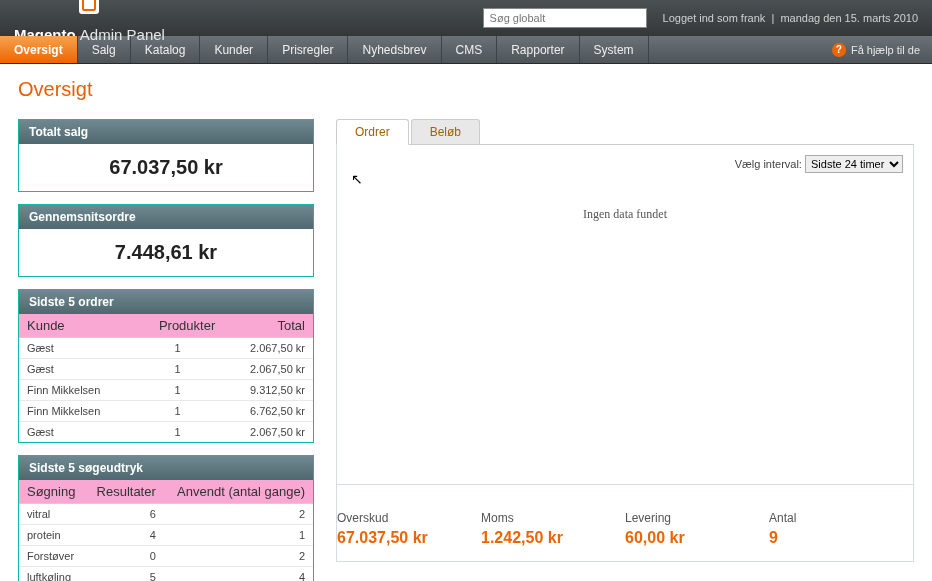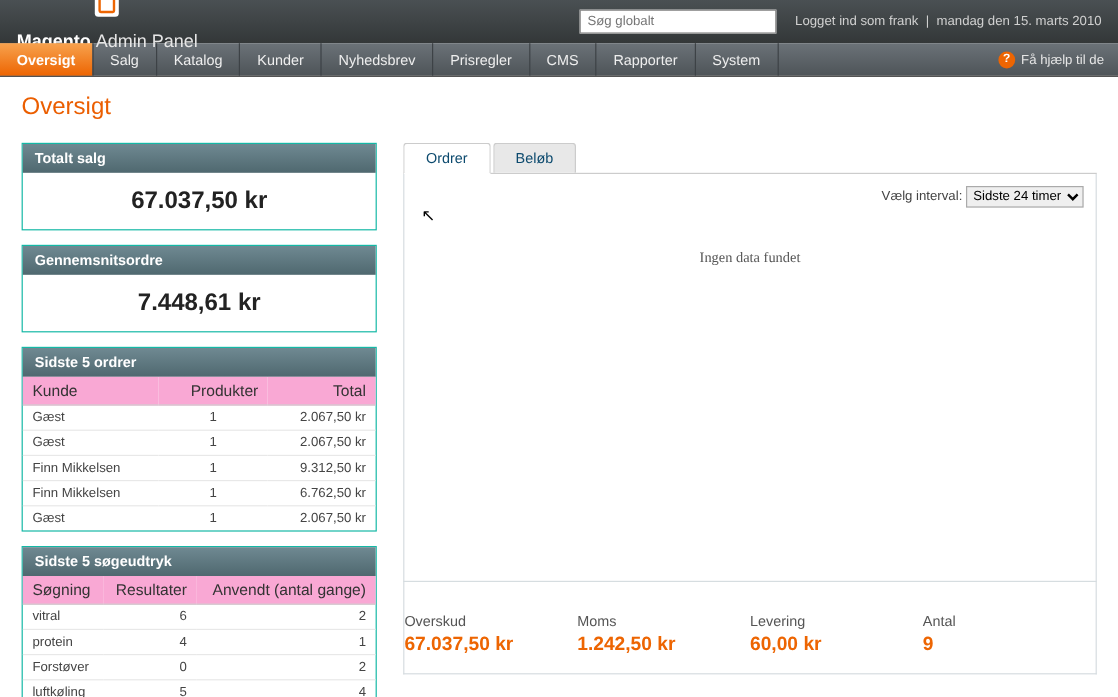--- a/index.html
+++ b/index.html
@@ -35,21 +35,21 @@
     
     .table { width: 100%; border-collapse: collapse; }
     .table th { background: #f9a8d4; border-bottom: 1px solid #d0d0d0; padding: 4px 8px; text-align: left; font-size: 13px; color: #333; font-weight: normal; }
     .table th.right { text-align: right; }
     .table td { padding: 4px 8px; border-bottom: 1px solid #e8e8e8; font-size: 11px; color: #444; }
     .table td.center { text-align: center; }
     .table td.right { text-align: right; }
     .table tr:last-child td { border-bottom: none; }
     
     .tabs { display: flex; border-bottom: 1px solid #ccc; }
-    .tab { padding: 5px 18px; background: #e8e8e8; border: 1px solid #ccc; border-bottom: none; margin-right: 2px; cursor: pointer; font-size: 12px; color: #0c4a6e; border-radius: 3px 3px 0 0; }
+    .tab { padding: 5px 18px; background: #e8e8e8; border: 1px solid #ccc; border-bottom: none; margin-right: 2px; cursor: pointer; font-size: 12px; color: #a16207; border-radius: 3px 3px 0 0; }
     .tab.active { background: #fff; border-bottom: 1px solid #fff; margin-bottom: -1px; }
     
     .chart-area { border: 1px solid #d6dde0; border-top: none; background: #fff; padding: 10px; min-height: 340px; position: relative; }
     .interval-row { text-align: right; font-size: 11px; color: #444; margin-bottom: 10px; }
     .interval-select { border: 1px solid #aaa; font-size: 11px; padding: 1px; }
     .no-data { text-align: center; color: #555; padding-top: 24px; font-size: 12px; font-family: Liberation Serif, serif; }
     
     .summary { border: 1px solid #d6dde0; border-top: none; display: flex; padding: 14px 0; background: #fff; }
     .summary-item { flex: 1; text-align: left; margin-top: 12px; }
     .summary-label { font-size: 12px; color: #555; margin-bottom: 4px; }
@@ -72,22 +72,22 @@
   <div class="header-right">
     <span>Logget ind som frank</span> &nbsp;|&nbsp; <span>mandag den 15. marts 2010</span>
   </div>
 </div>
 
 <div class="navbar">
   <div class="nav-item active">Oversigt</div>
   <div class="nav-item">Salg</div>
   <div class="nav-item">Katalog</div>
   <div class="nav-item">Kunder</div>
+  <div class="nav-item">Prisregler</div>
   <div class="nav-item">Nyhedsbrev</div>
-  <div class="nav-item">Prisregler</div>
   <div class="nav-item">CMS</div>
   <div class="nav-item">Rapporter</div>
   <div class="nav-item">System</div>
   <div class="nav-spacer"></div>
   <div class="nav-help">
     <span class="help-icon">?</span>
     <span>Få hjælp til de</span>
   </div>
 </div>
 

